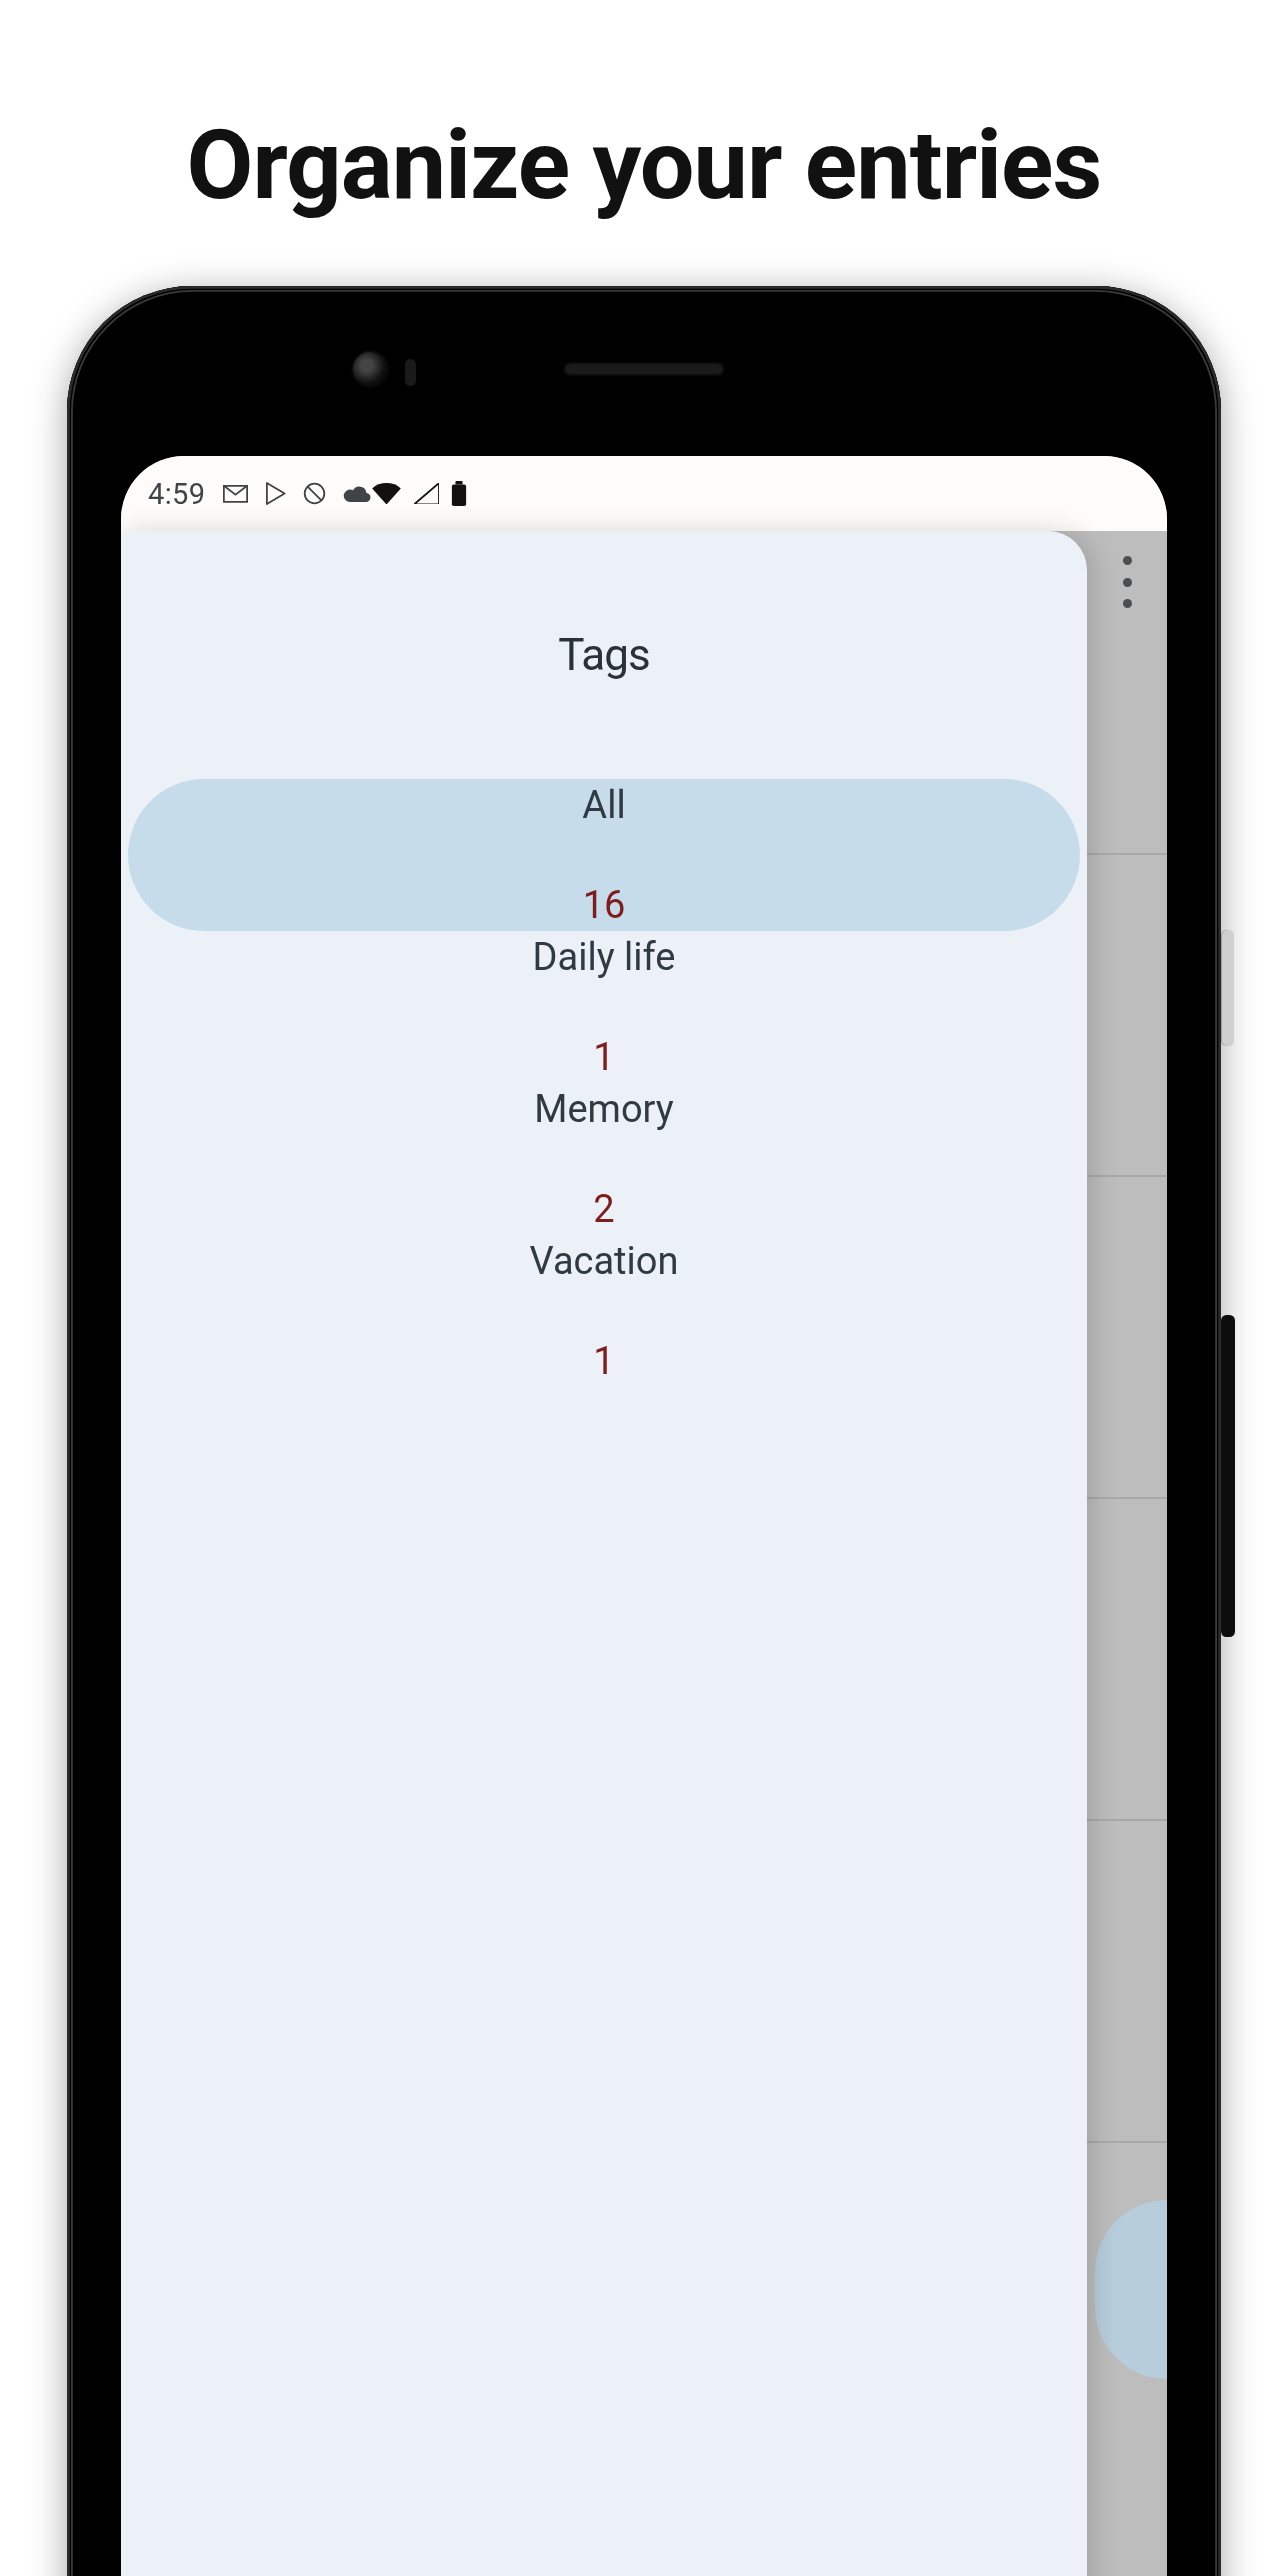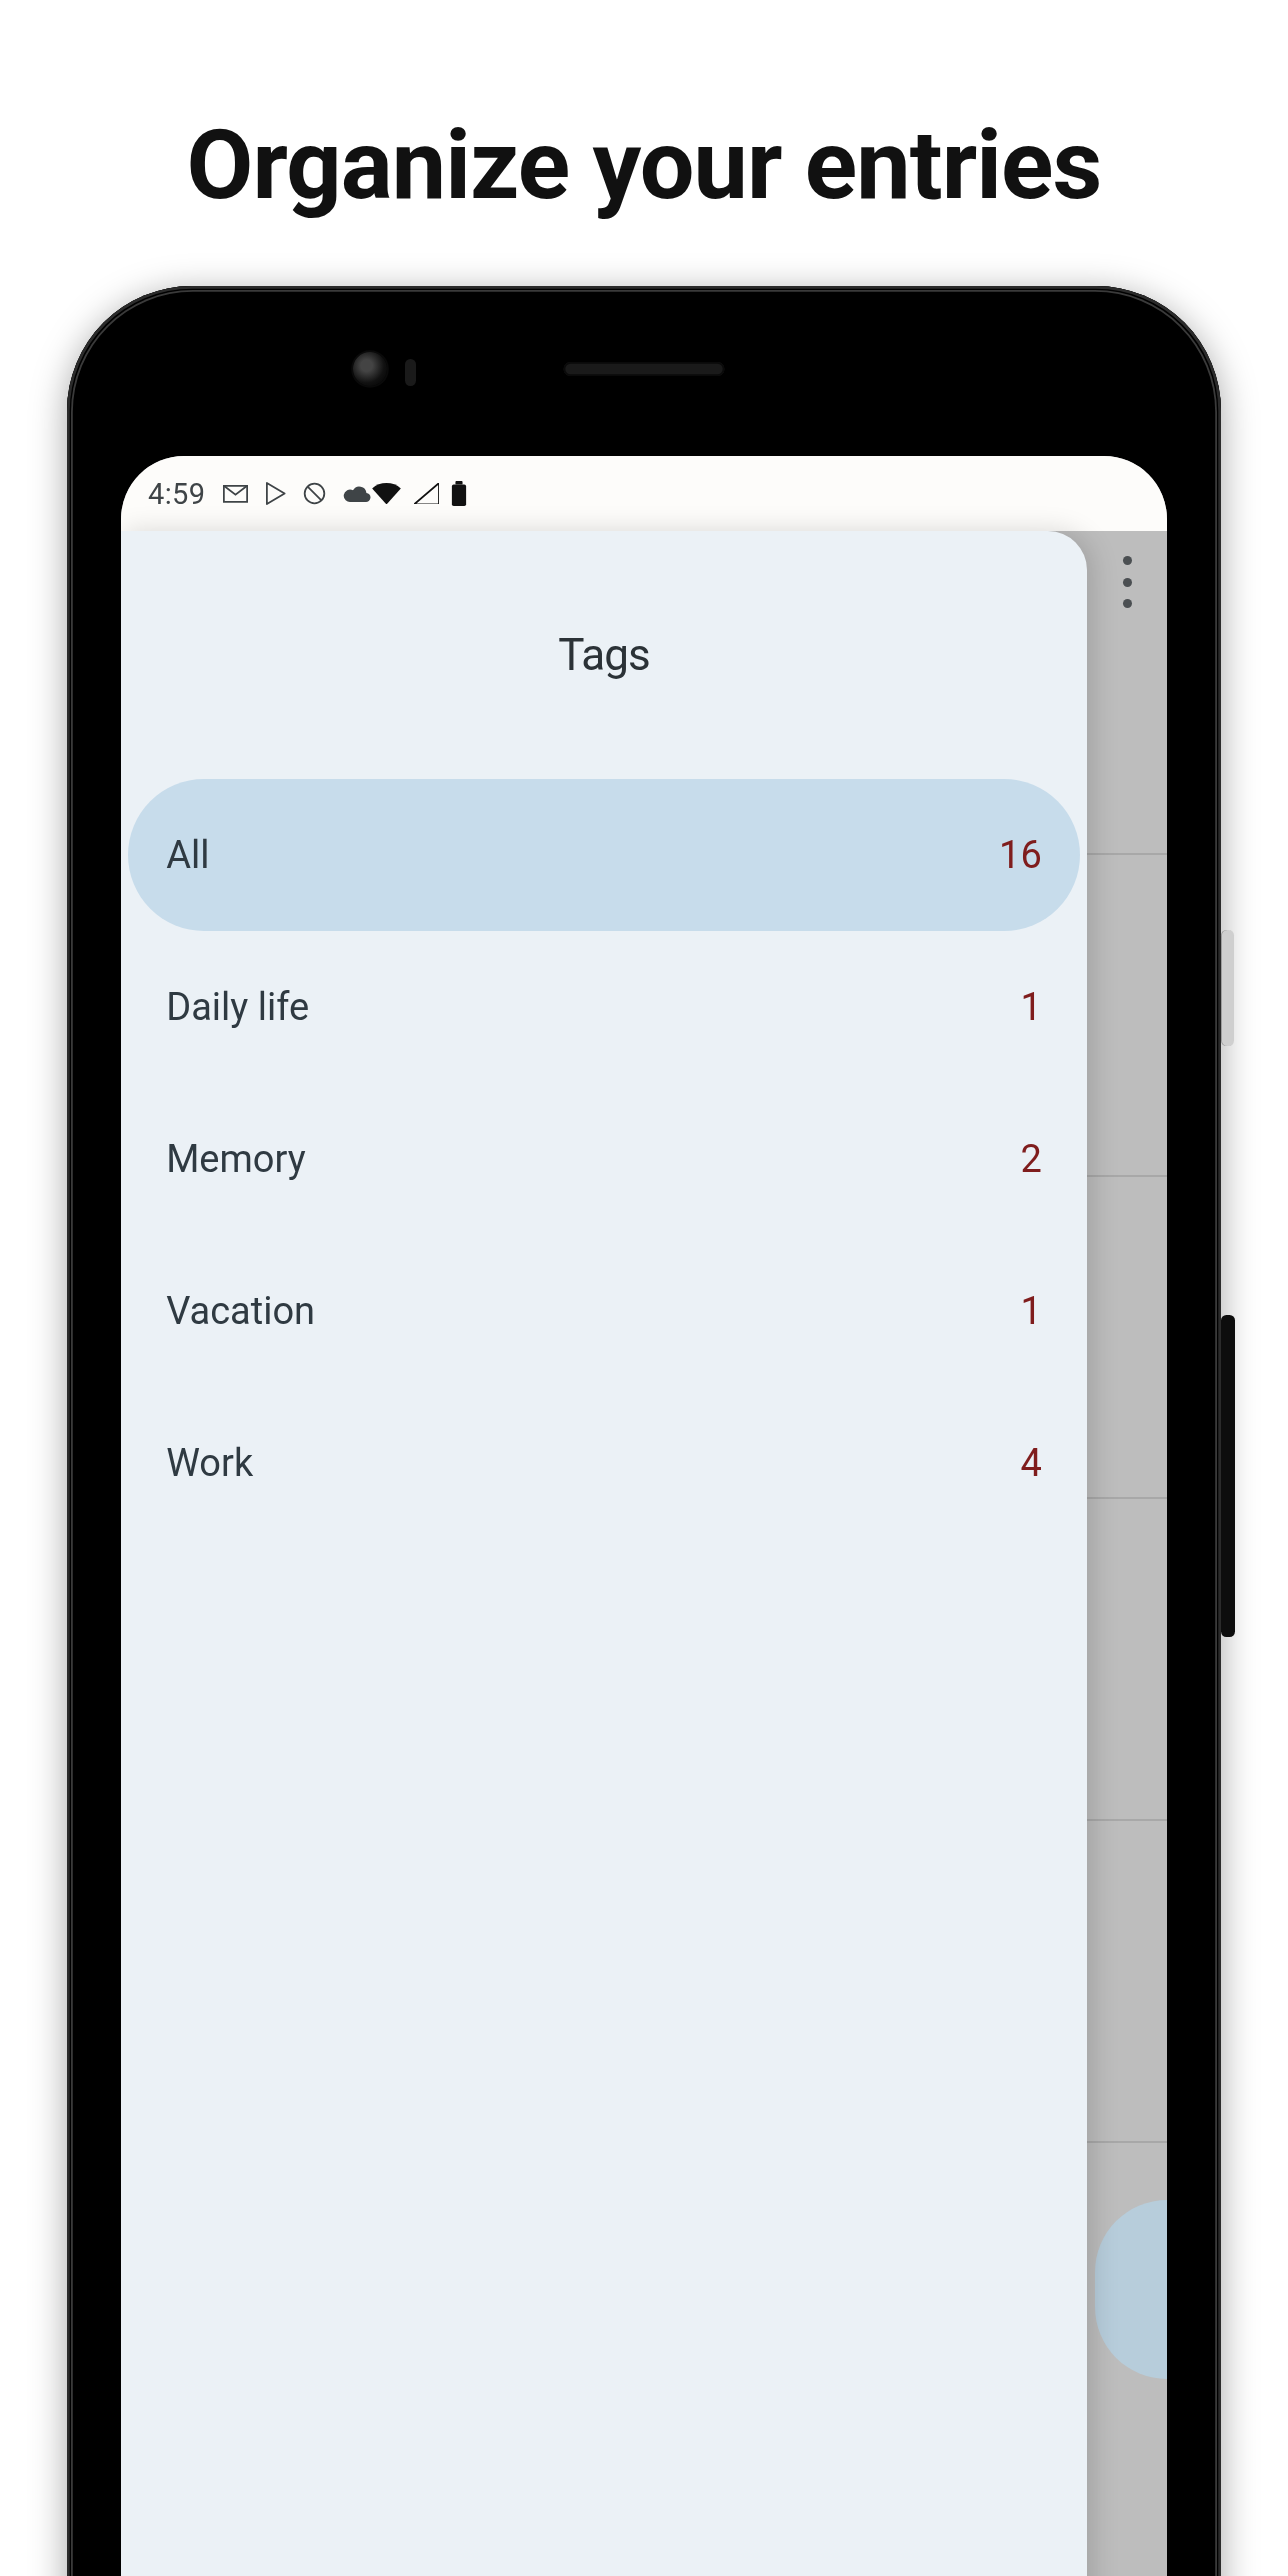--- a/index.html
+++ b/index.html
@@ -161,20 +161,21 @@
     padding: 0 7.2px;
   }
   .tag-item {
     display: flex;
     align-items: center;
     justify-content: space-between;
     padding: 4px 38px;
     height: 152px;
     border-radius: 81px;
     color: #2f3a42;
+    flex-direction: column;
   }
   .tag-item.selected {
     background: #c7dceb;
   }
   .tag-label {
     font-size: 38px;
     font-weight: 400;
     color: #2f3a42;
   }
   .tag-count {
@@ -279,24 +280,20 @@
           <div class="tag-item">
             <span class="tag-label">Memory</span>
             <span class="tag-count">2</span>
           </div>
 
           <div class="tag-item">
             <span class="tag-label">Vacation</span>
             <span class="tag-count">1</span>
           </div>
 
-          <div class="tag-item">
-            <span class="tag-label">Work</span>
-            <span class="tag-count">4</span>
-          </div>
 
         </div>
       </div>
 
     </div>
   </div>
 </div>
 
 
 </body></html>

